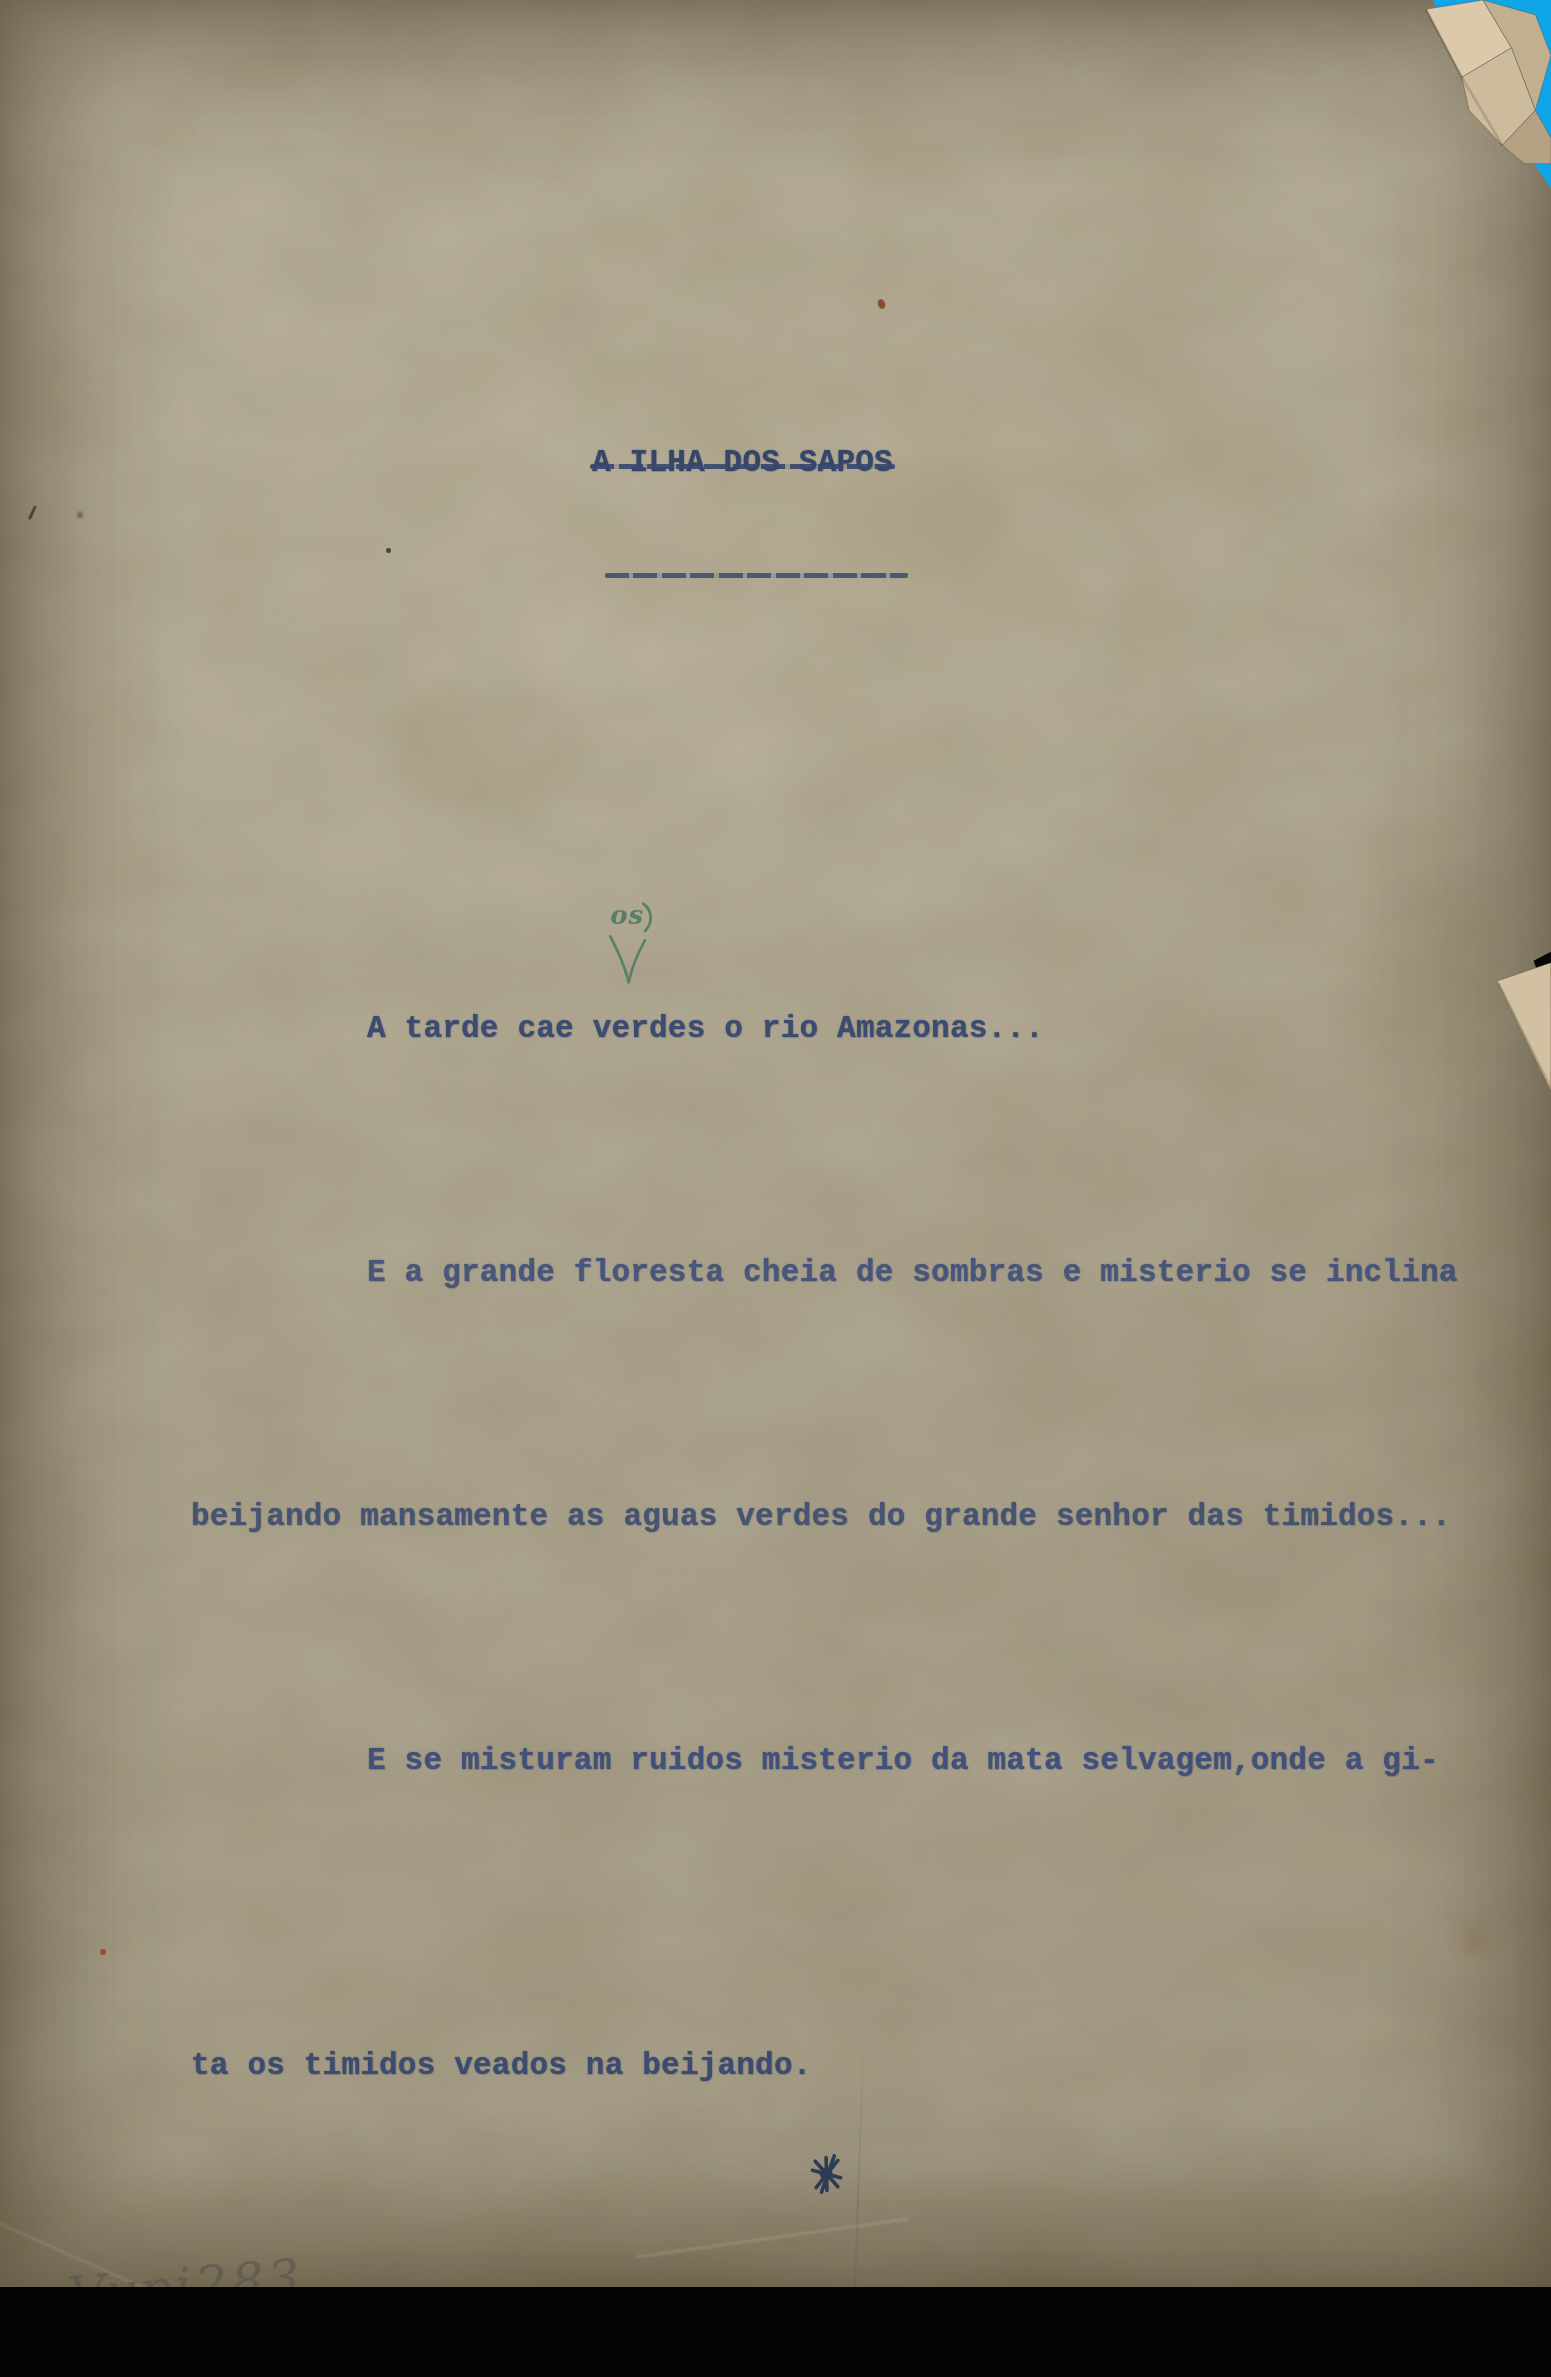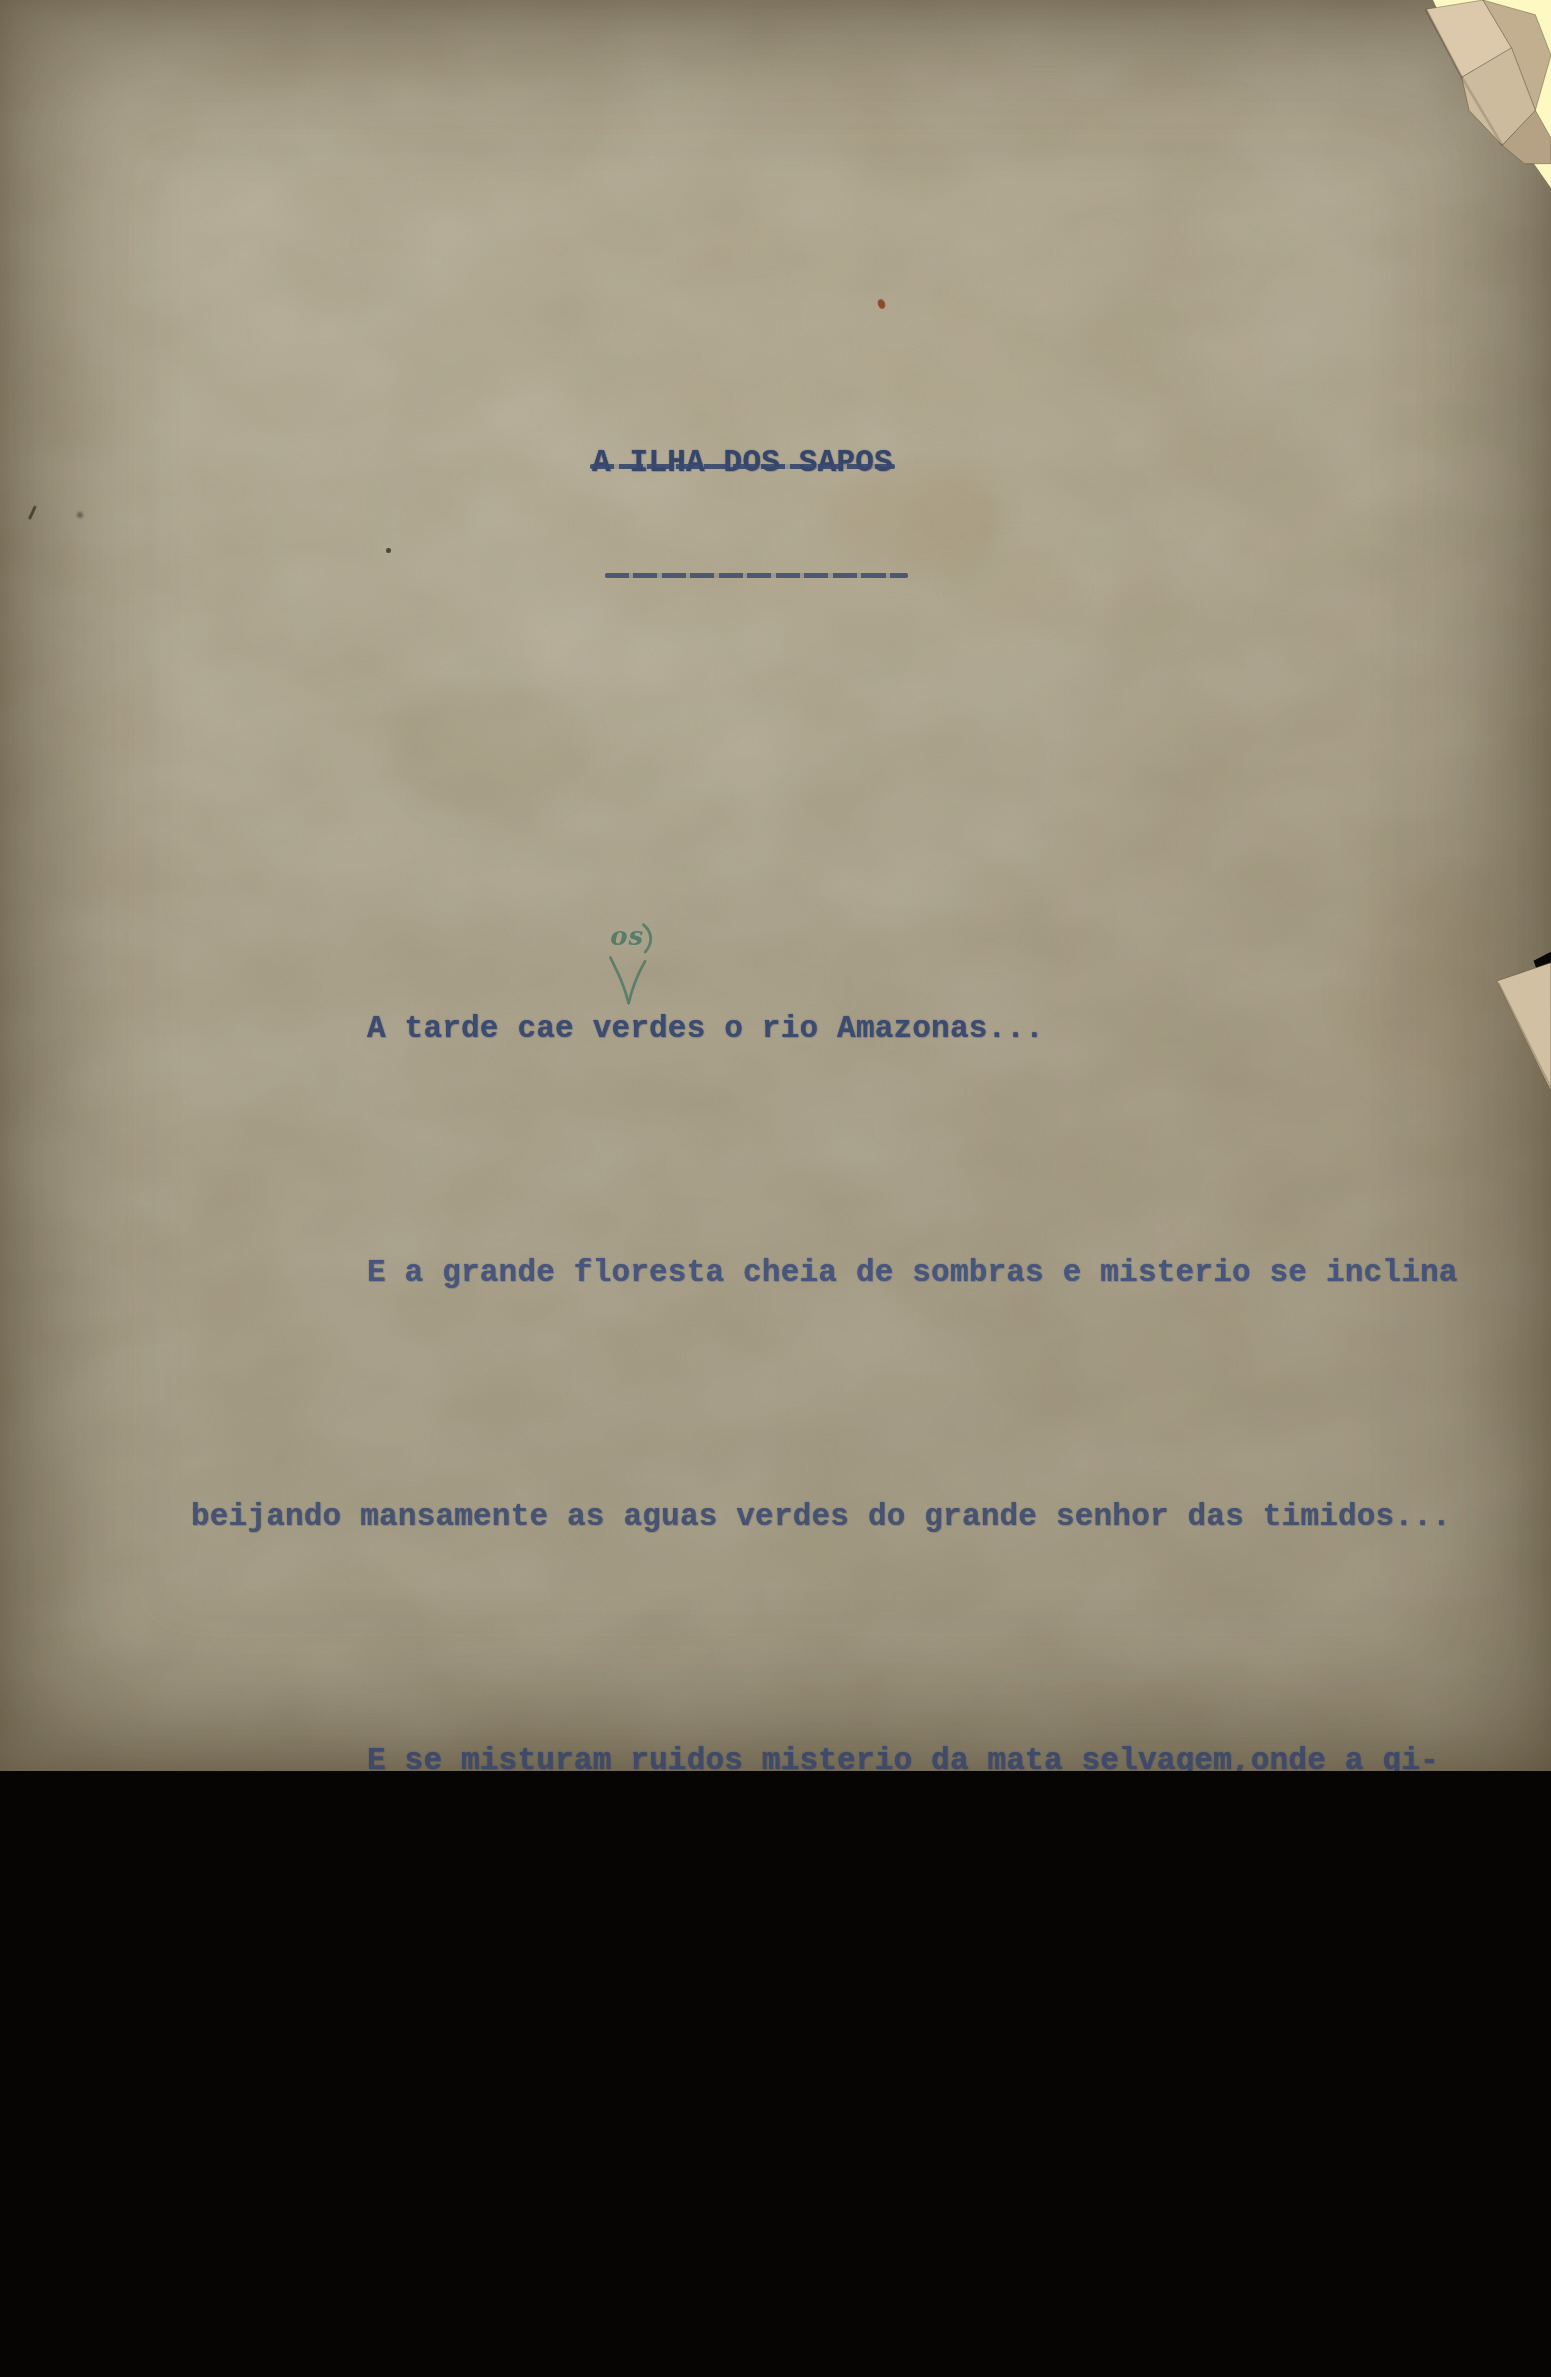--- a/index.html
+++ b/index.html
@@ -1,16 +1,16 @@
 <!DOCTYPE html>
 <html style="font-size:14.7px"><head>
 <meta charset="utf-8">
 <style>
   html,body{margin:0;padding:0;background:#060503;}
-  .scan{position:relative;width:1551px;height:1771px;background:#fef9c3;overflow:hidden;
+  .scan{position:relative;width:1551px;height:2287px;background:#0ea5e9;overflow:hidden;
         font-family:"Liberation Sans",sans-serif;}
   
   .paper{position:absolute;inset:0;
     background:
       radial-gradient(ellipse 1194px 826px at 44% 28%, rgba(255,250,228,.10), transparent 70%),
       radial-gradient(ellipse 918px 551px at 62% 20%, rgba(142,118,76,.08), transparent 70%),
       radial-gradient(ellipse 826px 1102px at 96% 60%, rgba(120,98,64,.12), transparent 72%),
       linear-gradient(168deg,#bab29d 0%,#b5ad98 35%,#afa792 65%,#a59d87 100%);
     box-shadow: inset 0 0 147px 18.4px rgba(66,54,34,.38), inset 0 0 33px rgba(92,80,54,.25);
     clip-path: polygon(0px 0px,1433px 0px,1445px 26px,1462px 48px,1480px 83px,1508px 121px,
@@ -33,21 +33,21 @@
   .title-underline{left:590px;top:464px;width:305px;}
   .section-divider{left:605px;top:573px;width:303px;opacity:.9;}
   .typed-body{position:absolute;left:191px;top:754px;font-size:31px;line-height:61px;
     letter-spacing:0.2px;}
   .tline{height:61px;}
   .tline.indent{padding-left:176px;}
   .tline:nth-child(even){color:#41517c;}
   .tline:nth-child(5n+2){opacity:.93;}
   .tline:nth-child(7n+3){opacity:.9;}
   
-  .insertion{position:absolute;left:601px;top:921px;width:59px;height:84px;pointer-events:none;}
+  .insertion{position:absolute;left:601px;top:900px;width:59px;height:84px;pointer-events:none;}
   .insertion .ins-text{position:absolute;left:9.2px;top:1.8px;
     font:italic 700 26px/1 "DejaVu Serif",serif;color:#4e7a66;letter-spacing:0.9px;opacity:.9;}
   
   .catalog-mark{position:absolute;left:68px;top:2261px;
     font:italic 400 51px/1 "DejaVu Serif",serif;color:#67665e;letter-spacing:3.7px;
     transform:rotate(-4.5deg);opacity:.85;}
   .page-number{position:absolute;left:707px;top:2303px;
     font:italic 400 39px/1 "DejaVu Serif",serif;color:#5b6270;letter-spacing:6.4px;
     transform:rotate(-3deg) scaleX(1.25);transform-origin:left top;opacity:.8;}
   

